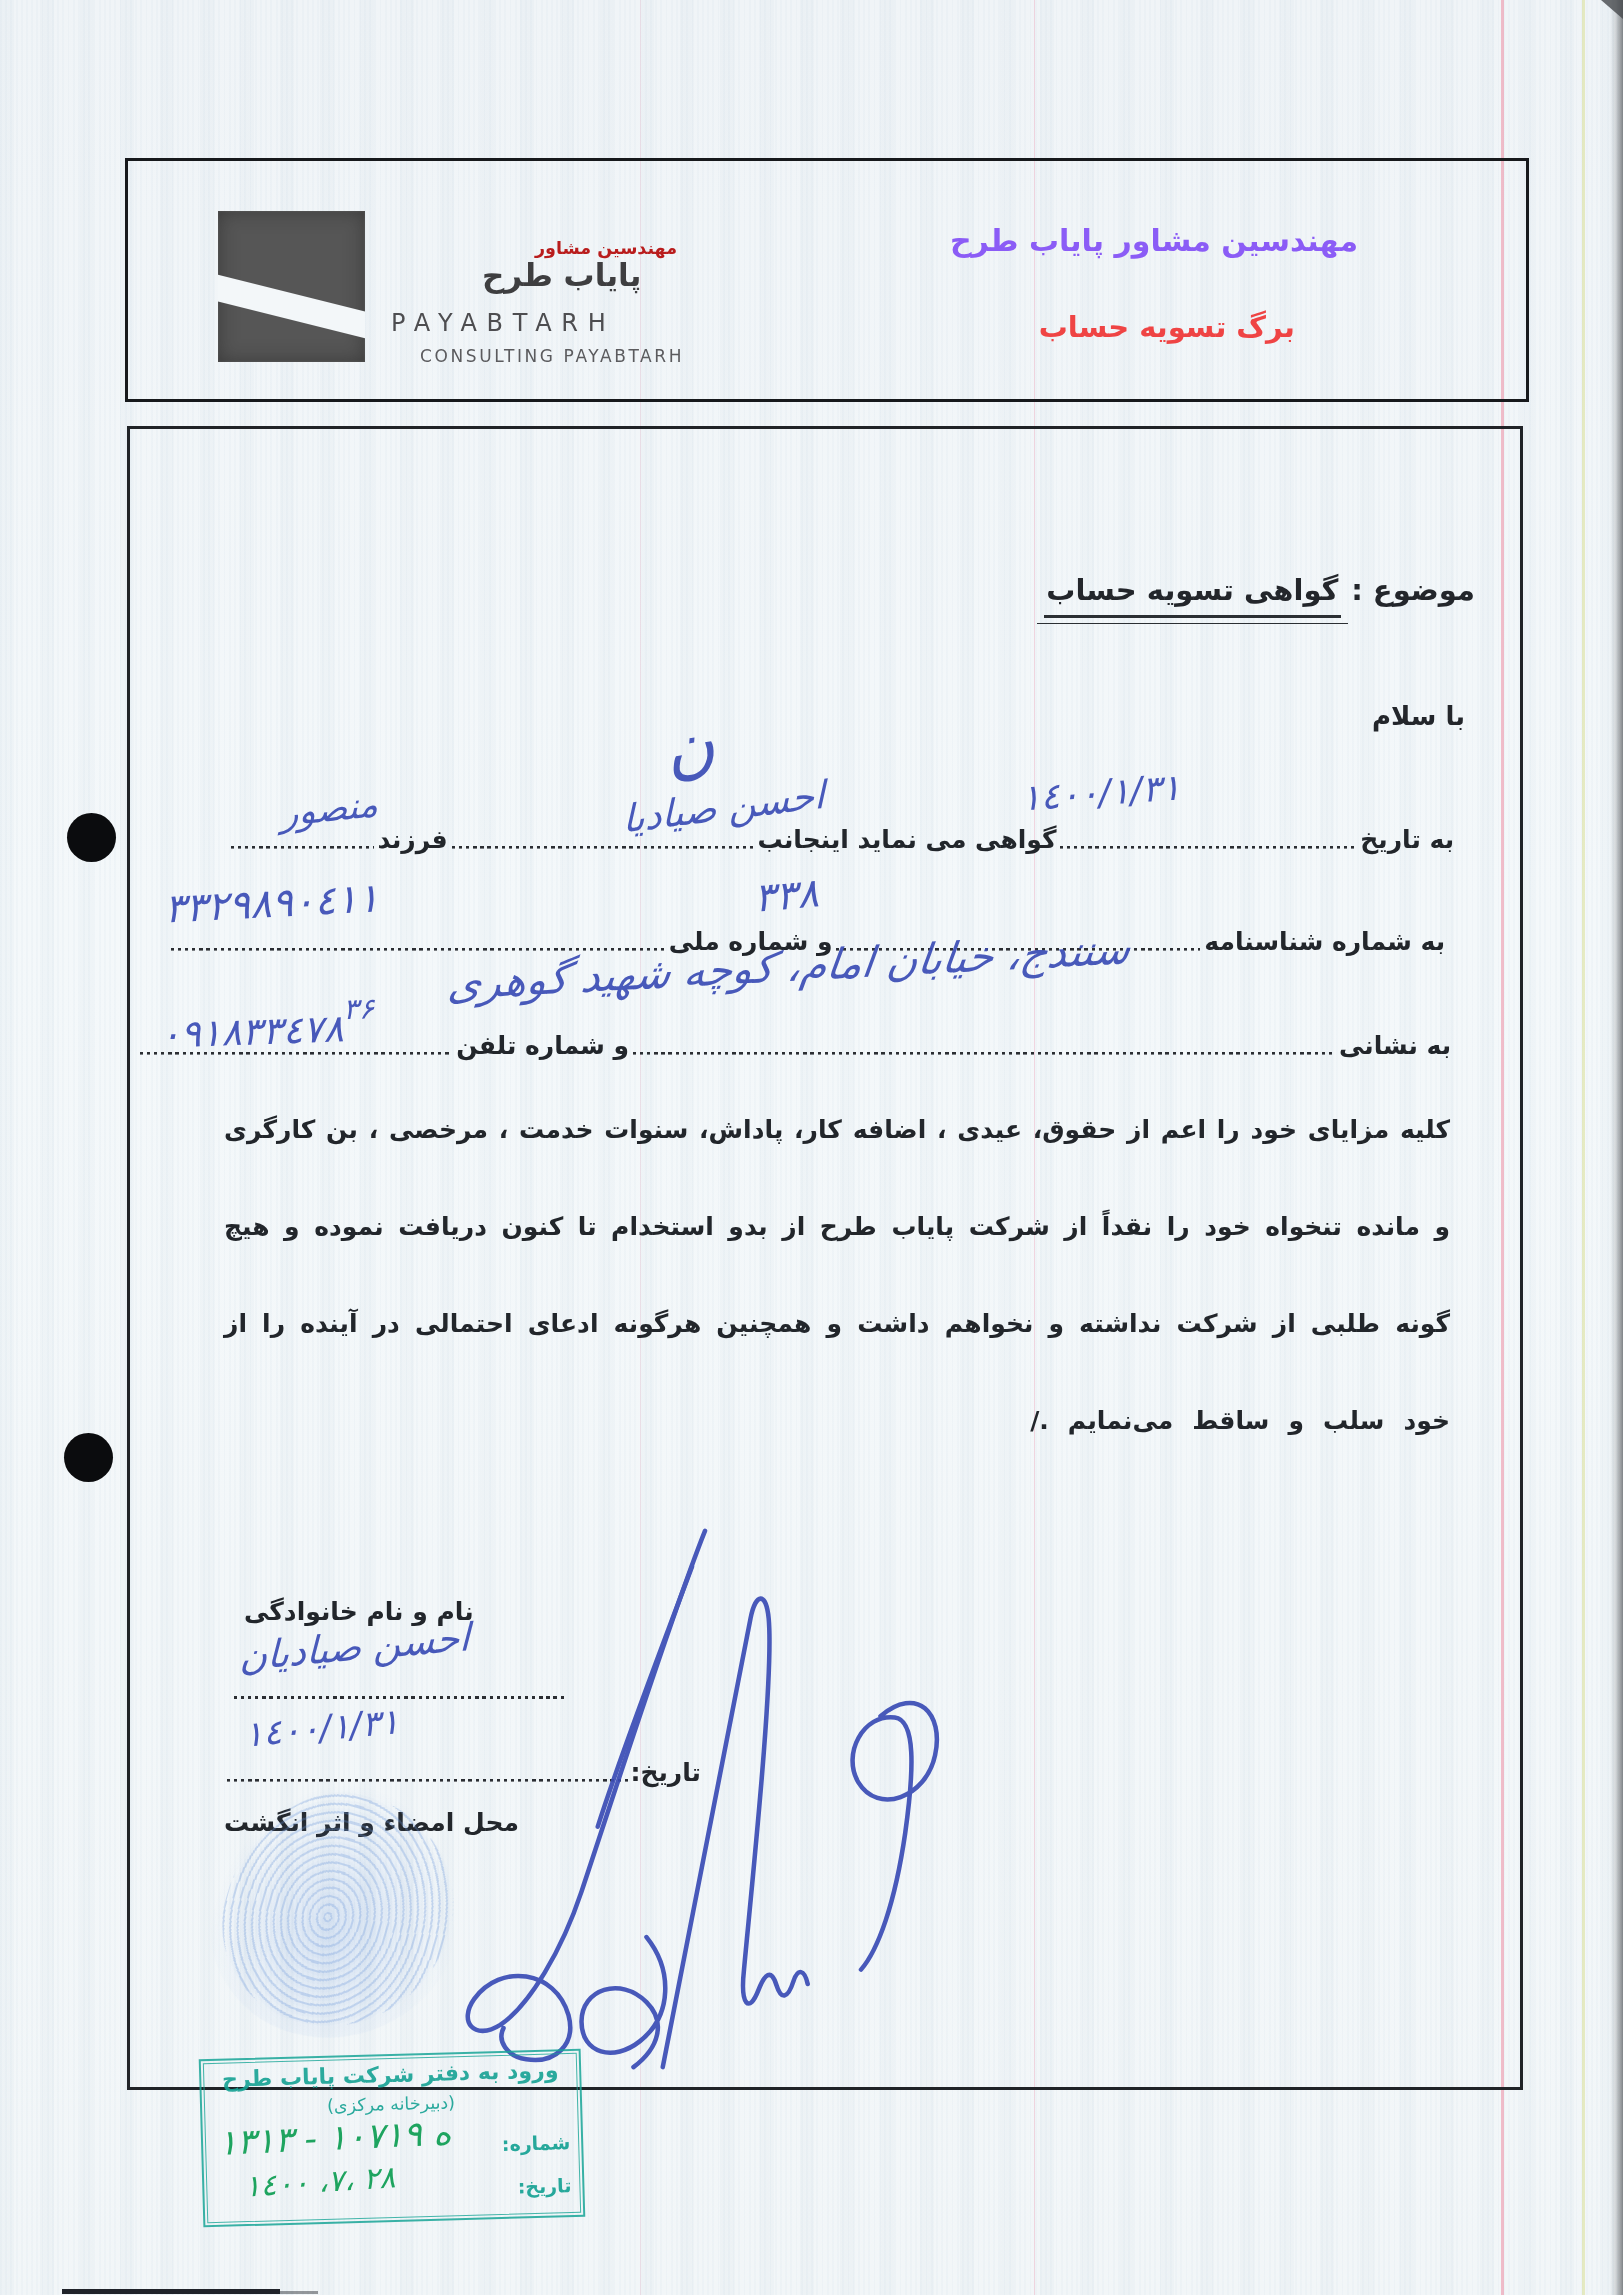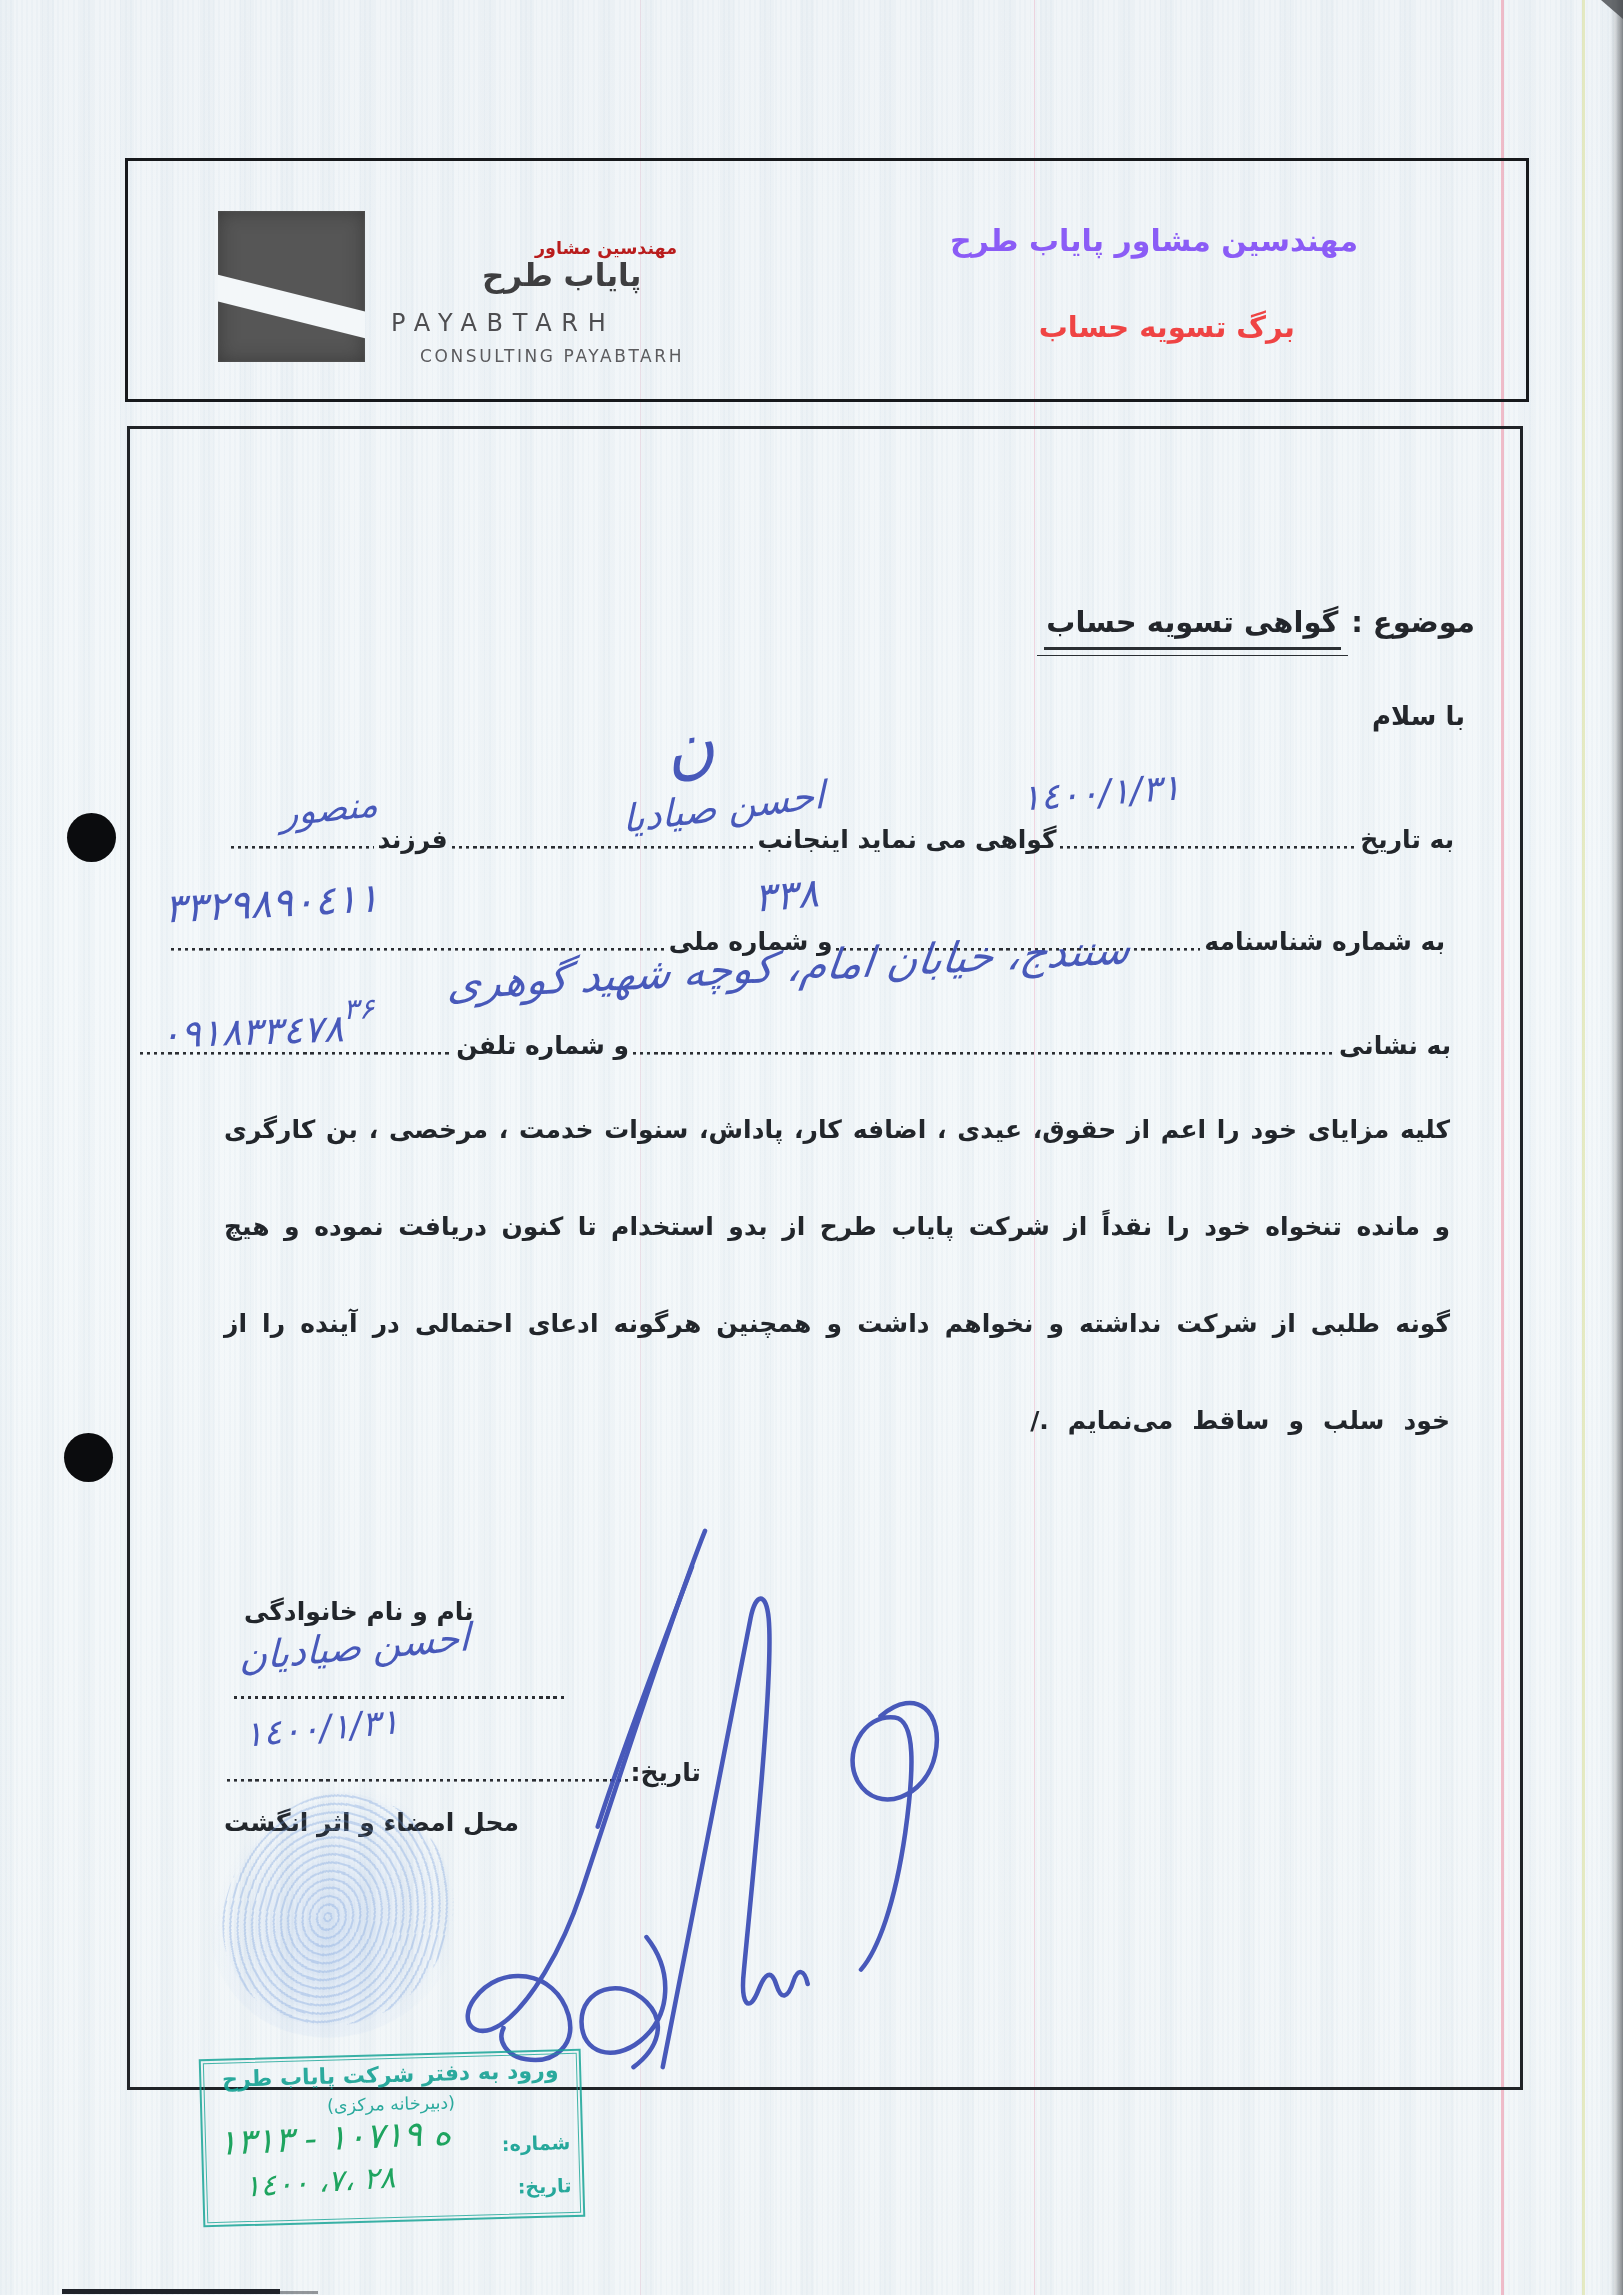--- a/index.html
+++ b/index.html
@@ -31,21 +31,21 @@
     box-shadow:inset 0 0 19.5px rgba(30,30,30,.5), inset 0 0 2.6px rgba(255,255,255,.2);overflow:hidden;}
   .logo-stripe{position:absolute;left:-9px;top:83px;width:169px;height:26px;background:#f3f7f9;transform:rotate(14deg);}
   .brand-fa-top{position:absolute;left:387px;top:77px;width:162px;font-size:17.5px;font-weight:bold;color:#b91c1c;text-align:right;direction:rtl;}
   .brand-fa-main{position:absolute;left:354px;top:96px;width:195px;font-size:31px;font-weight:bold;color:#3e3e40;text-align:left;direction:rtl;letter-spacing:0.6px;}
   .brand-en{position:absolute;left:255px;top:148px;font-size:24px;font-weight:normal;color:#4d4d50;letter-spacing:9.7px;direction:ltr;margin-left:8px;}
   .brand-en-sub{position:absolute;left:292px;top:185px;font-size:17px;color:#5b5b5e;letter-spacing:2.6px;direction:ltr;}
   .header-title1{position:absolute;right:168px;top:62px;font-size:30px;font-weight:bold;color:#8b5cf6;}
   .header-title2{position:absolute;right:231px;top:149px;font-size:29px;font-weight:bold;color:#ef4444;}
   
   .subject{position:absolute;right:45px;top:144px;font-size:29px;font-weight:bold;white-space:nowrap;}
-  .subject .u2{display:inline-block;border-bottom:3.2px solid #2b2f33;padding:0 2.6px 7.8px 2.6px;position:relative;margin-top:32px;}
+  .subject .u2{display:inline-block;border-bottom:3.2px solid #2b2f33;padding:0 2.6px 7.8px 2.6px;position:relative;}
   .subject .u2::after{content:"";position:absolute;right:-6.5px;left:-6.5px;bottom:-9.7px;height:1.9px;background:#2b2f33;}
   .greeting{position:absolute;right:55px;top:272px;font-size:26px;font-weight:bold;}
   .formline{position:absolute;display:flex;direction:rtl;align-items:flex-end;white-space:nowrap;
     font-size:25px;font-weight:bold;color:#22262b;z-index:3;}
   .formline .w{padding:0 3.9px;}
   .leader{display:inline-block;height:30px;margin-bottom:5.2px;
     background:repeating-linear-gradient(90deg,#2b2e33 0 3.2px,transparent 3.2px 7.1px) no-repeat bottom/100% 2.6px;}
   #fl1{right:62px;top:390px;}
   #fl2{right:71px;top:492px;}
   #fl3{right:65px;top:596px;}

